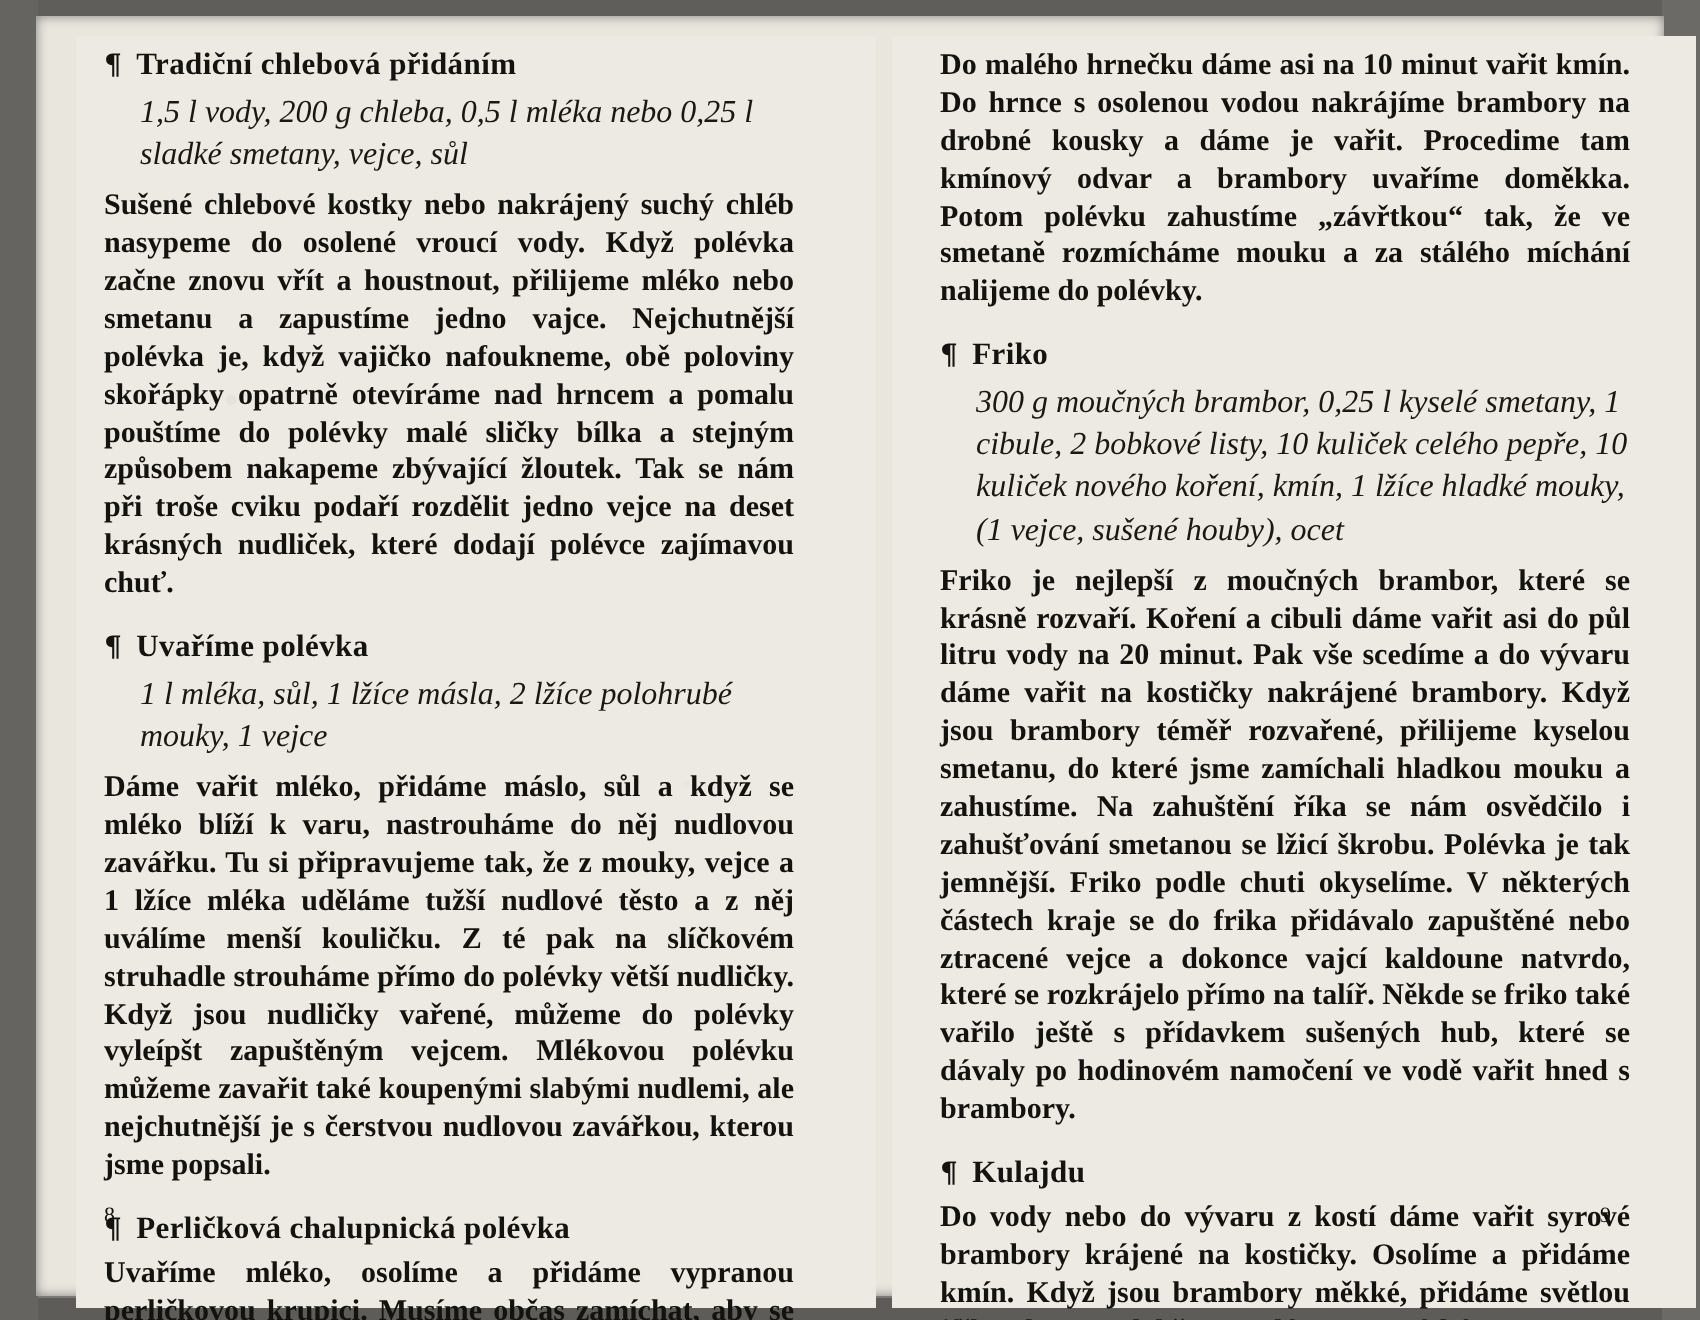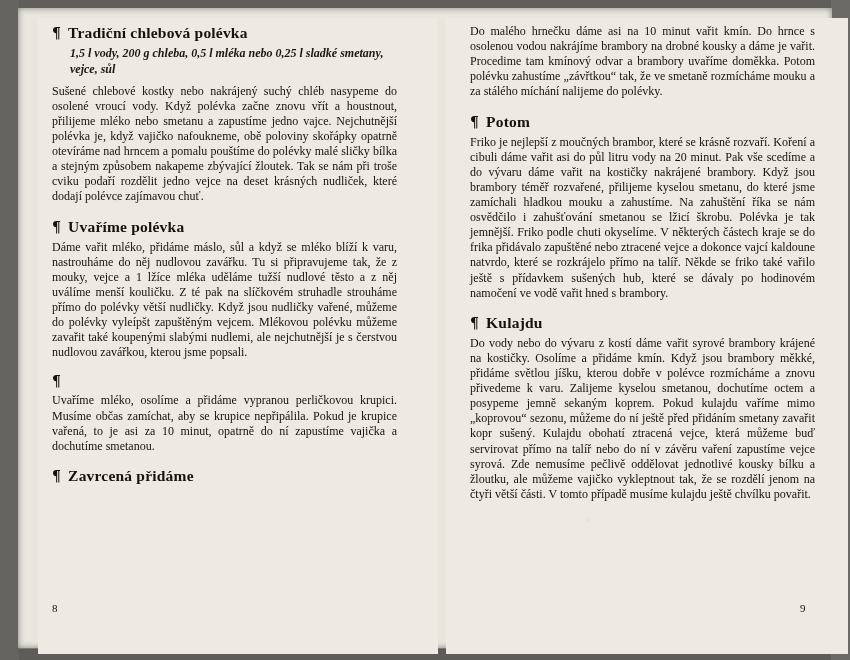--- a/index.html
+++ b/index.html
@@ -93,33 +93,34 @@
   }
   .pilcrow {
     font-family: "DejaVu Serif", serif;
     font-weight: bold;
     font-size: 14px;
     margin-right: 7px;
     color: #15130f;
   }
   .ingredients {
     font-style: italic;
-    font-weight: bold;
-    font-size: 12px;
+    font-weight: normal;
+    font-size: 16px;
     line-height: 1.32;
     margin: 0 0 6px 18px;
     color: #1a1813;
   }
   .body {
-    font-size: 12px;
+    font-size: 15px;
     line-height: 1.26;
     text-align: justify;
     margin: 0;
     color: #14120e;
     hyphens: auto;
+    font-weight: bold;
   }
 
   .folio {
     position: absolute;
     font-size: 11px;
     color: #14120e;
     font-family: "Liberation Serif", serif;
   }
   .folio-left { left: 52px; top: 602px; }
   .folio-right { left: 800px; top: 602px; }
@@ -149,59 +150,62 @@
     <div class="paper-right"></div>
     <div class="gutter"></div>
     <div class="speckle"></div>
   </div>
 
   <div class="col col-left">
 
     <div class="recipe">
       <h2 class="rtitle">
         <span class="pilcrow">¶</span>
-        <span>Tradiční chlebová polévka</span>
+        <span>Tradiční chlebová přidáním</span>
       </h2>
       <p class="ingredients">1,5 l vody, 200 g chleba, 0,5 l mléka nebo 0,25 l sladké smetany, vejce, sůl</p>
       <p class="body">Sušené chlebové kostky nebo nakrájený suchý chléb nasypeme do osolené vroucí vody. Když polévka začne znovu vřít a houstnout, přilijeme mléko nebo smetanu a zapustíme jedno vajce. Nejchutnější polévka je, když vajičko nafoukneme, obě poloviny skořápky opatrně otevíráme nad hrncem a pomalu pouštíme do polévky malé sličky bílka a stejným způsobem nakapeme zbývající žloutek. Tak se nám při troše cviku podaří rozdělit jedno vejce na deset krásných nudliček, které dodají polévce zajímavou chuť.</p>
     </div>
 
     <div class="recipe">
       <h2 class="rtitle">
         <span class="pilcrow">¶</span>
         <span>Uvaříme polévka</span>
       </h2>
+      <p class="ingredients">1 l mléka, sůl, 1 lžíce másla, 2 lžíce polohrubé mouky, 1 vejce</p>
       <p class="body">Dáme vařit mléko, přidáme máslo, sůl a když se mléko blíží k varu, nastrouháme do něj nudlovou zavářku. Tu si připravujeme tak, že z mouky, vejce a 1 lžíce mléka uděláme tužší nudlové těsto a z něj uválíme menší kouličku. Z té pak na slíčkovém struhadle strouháme přímo do polévky větší nudličky. Když jsou nudličky vařené, můžeme do polévky vyleípšt zapuštěným vejcem. Mlékovou polévku můžeme zavařit také koupenými slabými nudlemi, ale nejchutnější je s čerstvou nudlovou zavářkou, kterou jsme popsali.</p>
     </div>
 
     <div class="recipe">
       <h2 class="rtitle">
         <span class="pilcrow">¶</span>
+        <span>Perličková chalupnická polévka</span>
       </h2>
       <p class="body">Uvaříme mléko, osolíme a přidáme vypranou perličkovou krupici. Musíme občas zamíchat, aby se krupice nepřipálila. Pokud je krupice vařená, to je asi za 10 minut, opatrně do ní zapustíme vajička a dochutíme smetanou.</p>
     </div>
 
     <div class="recipe">
       <h2 class="rtitle">
         <span class="pilcrow">¶</span>
         <span>Zavrcená přidáme</span>
       </h2>
     </div>
 
   </div>
 
   <div class="col col-right">
 
     <p class="body">Do malého hrnečku dáme asi na 10 minut vařit kmín. Do hrnce s osolenou vodou nakrájíme brambory na drobné kousky a dáme je vařit. Procedime tam kmínový odvar a brambory uvaříme doměkka. Potom polévku zahustíme „závřtkou“ tak, že ve smetaně rozmícháme mouku a za stálého míchání nalijeme do polévky.</p>
 
     <div class="recipe" style="margin-top:13px">
       <h2 class="rtitle">
         <span class="pilcrow">¶</span>
-        <span>Potom</span>
-      </h2>
+        <span>Friko</span>
+      </h2>
+      <p class="ingredients">300 g moučných brambor, 0,25 l kyselé smetany, 1 cibule, 2 bobkové listy, 10 kuliček celého pepře, 10 kuliček nového koření, kmín, 1 lžíce hladké mouky, (1 vejce, sušené houby), ocet</p>
       <p class="body">Friko je nejlepší z moučných brambor, které se krásně rozvaří. Koření a cibuli dáme vařit asi do půl litru vody na 20 minut. Pak vše scedíme a do vývaru dáme vařit na kostičky nakrájené brambory. Když jsou brambory téměř rozvařené, přilijeme kyselou smetanu, do které jsme zamíchali hladkou mouku a zahustíme. Na zahuštění říka se nám osvědčilo i zahušťování smetanou se lžicí škrobu. Polévka je tak jemnější. Friko podle chuti okyselíme. V některých částech kraje se do frika přidávalo zapuštěné nebo ztracené vejce a dokonce vajcí kaldoune natvrdo, které se rozkrájelo přímo na talíř. Někde se friko také vařilo ještě s přídavkem sušených hub, které se dávaly po hodinovém namočení ve vodě vařit hned s brambory.</p>
     </div>
 
     <div class="recipe">
       <h2 class="rtitle">
         <span class="pilcrow">¶</span>
         <span>Kulajdu</span>
       </h2>
       <p class="body">Do vody nebo do vývaru z kostí dáme vařit syrové brambory krájené na kostičky. Osolíme a přidáme kmín. Když jsou brambory měkké, přidáme světlou jíšku, kterou dobře v polévce rozmícháme a znovu přivedeme k varu. Zalijeme kyselou smetanou, dochutíme octem a posypeme jemně sekaným koprem. Pokud kulajdu vaříme mimo „koprovou“ sezonu, můžeme do ní ještě před přidáním smetany zavařit kopr sušený. Kulajdu obohatí ztracená vejce, která můžeme buď servirovat přímo na talíř nebo do ní v závěru vaření zapustíme vejce syrová. Zde nemusíme pečlivě oddělovat jednotlivé kousky bílku a žloutku, ale můžeme vajičko vykleptnout tak, že se rozdělí jenom na čtyři větší části. V tomto případě musíme kulajdu ještě chvílku povařit.</p>
     </div>

